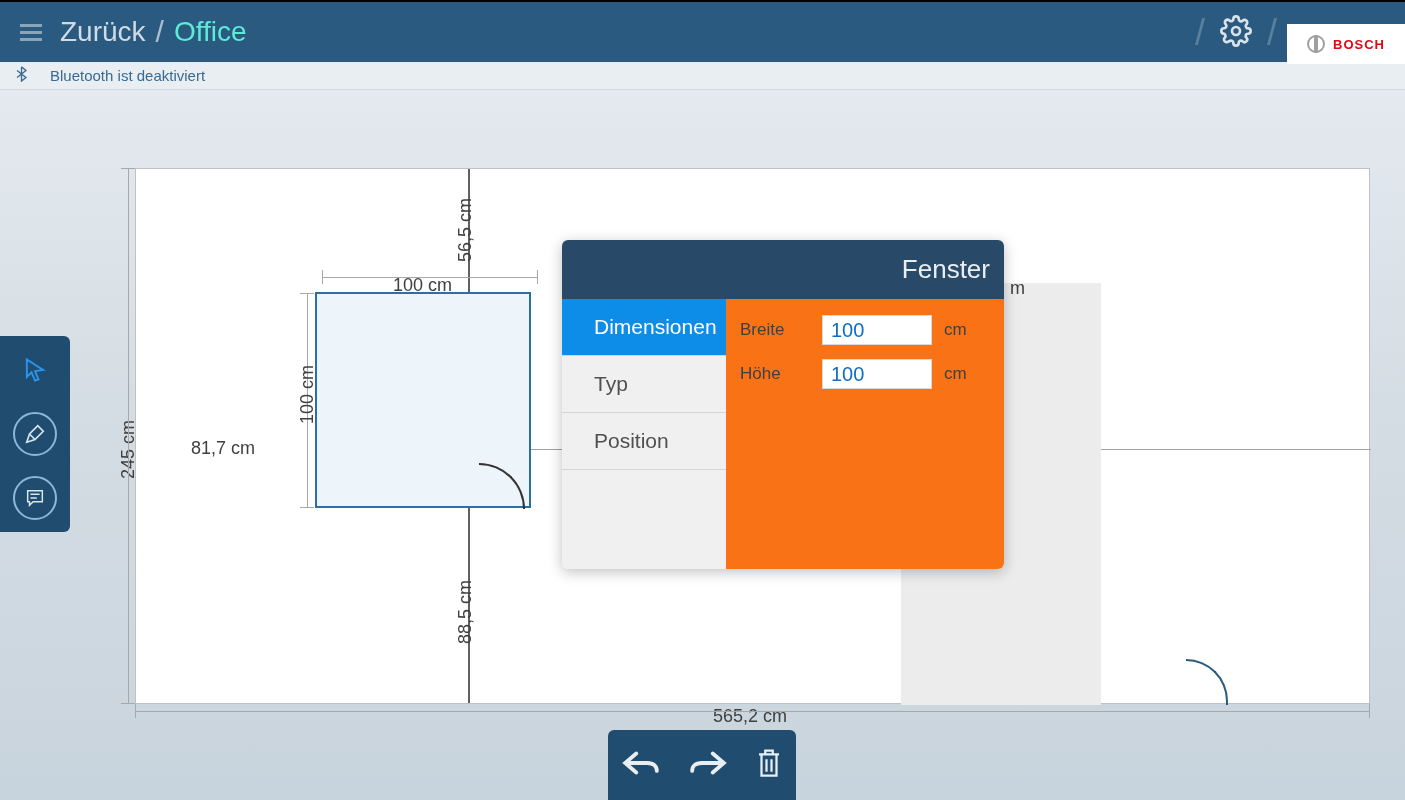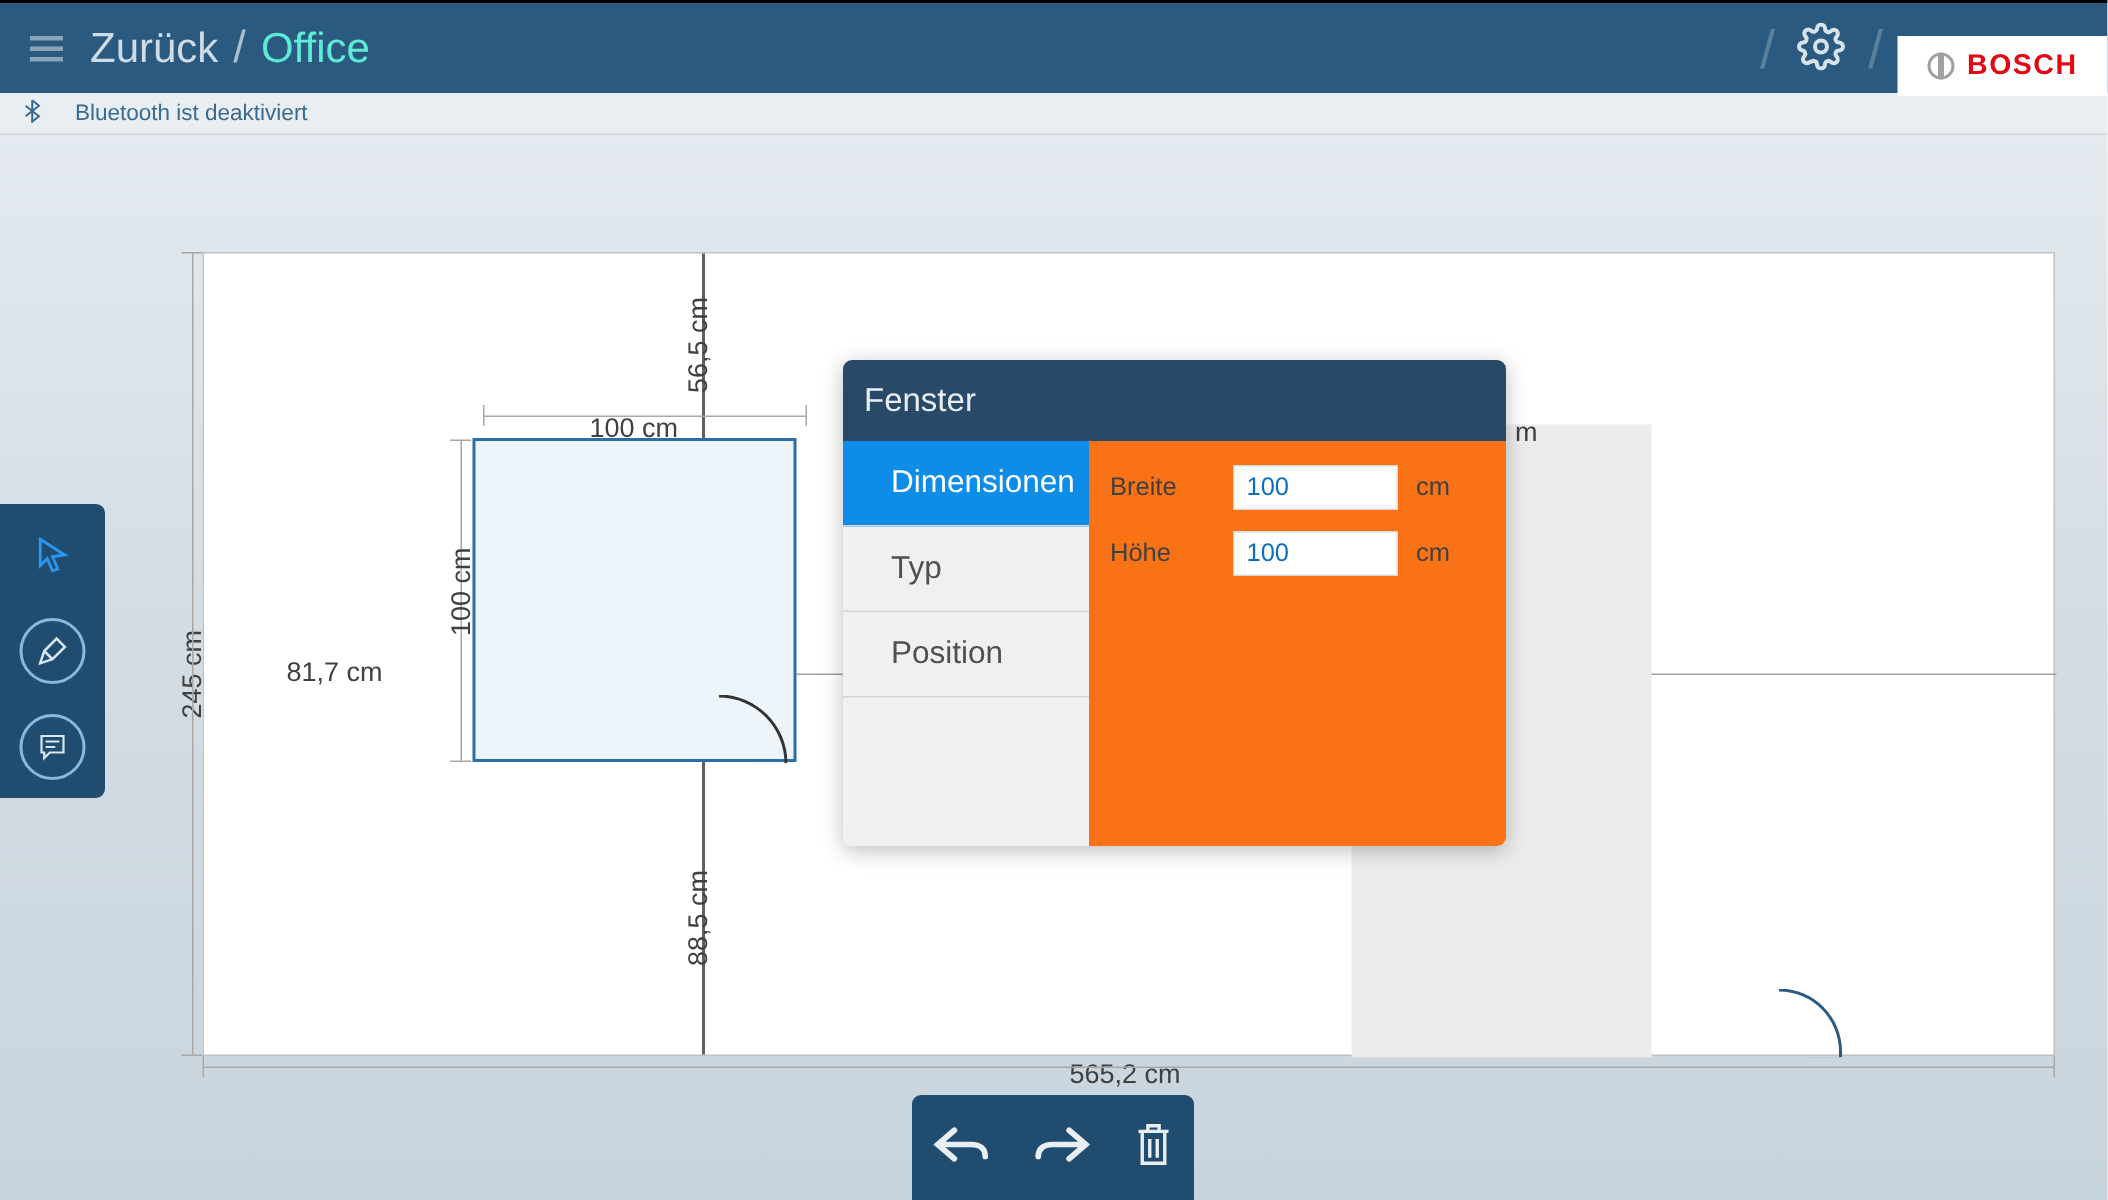--- a/index.html
+++ b/index.html
@@ -12,21 +12,21 @@
 .menu-icon div { width:22px; height:3px; background:#8aa5ba; margin:4px 0; }
 .back-link { font-size:28px; color:#cfdbe5; cursor:pointer; }
 .slash1 { font-size:30px; color:#aac0d0; margin:0 10px; font-weight:300; }
 .title { font-size:28px; color:#5eead4; }
 .right-area { position:absolute; right:0; top:0; height:62px; display:flex; align-items:center; }
 .slash-r { font-size:36px; color:#5a809c; font-weight:200; }
 .gear-icon { margin:0 15px; cursor:pointer; }
 .brand-box { background:#fff; height:40px; padding:0 20px; display:flex; align-items:center; gap:8px; margin-left:10px; margin-top:22px; }
 .brand-logo { width:18px; height:18px; border:2px solid #a0a0a0; border-radius:50%; position:relative; }
 .brand-logo::after { content:''; position:absolute; left:5px; top:-2px; width:4px; height:18px; background:#a0a0a0; border-radius:2px; }
-.brand-text { color:#e30613; font-weight:bold; font-size:19px; letter-spacing:1px; }
+.brand-text { color:#e30613; font-weight:bold; font-size:13px; letter-spacing:1px; }
 
 
 .status-bar { background:#e8eef2; height:28px; display:flex; align-items:center; padding:0 15px; font-size:15px; color:#3a6a90; border-bottom:1px solid #d0d8e0;gap:16px; }
 .bt-icon { margin-right:6px; }
 
 
 .canvas { position:absolute; left:135px; top:168px; width:1235px; height:536px; background:#fff; border:1px solid #c0c0c0; }
 .v-wall { position:absolute; left:332px; top:0; width:2px; height:100%; background:#606060; }
 .h-wall { position:absolute; left:332px; top:280px; width:903px; height:1px; background:#a0a0a0; }
 .room-r { position:absolute; left:765px; top:114px; width:200px; height:422px; background:#ececec; }
@@ -53,29 +53,29 @@
 .ltb-btn { width:44px; height:44px; border:2px solid #8ab8dc; border-radius:50%; display:flex; align-items:center; justify-content:center; cursor:pointer; }
 .ltb-btn.no-border { border:none; }
 .ltb-btn.sel svg path, .ltb-btn.sel svg polygon { stroke:#2997f0; fill:none; }
 
 
 .btb { position:absolute; left:608px; top:730px; width:188px; height:70px; background:#204d6f; border-radius:6px 6px 0 0; display:flex; align-items:center; justify-content:space-around; }
 .btb-btn { cursor:pointer; }
 
 
 .panel { position:absolute; left:562px; top:240px; width:442px; background:#fff; border-radius:6px; box-shadow:0 3px 14px rgba(0,0,0,0.25); overflow:hidden; }
-.panel-head { background:#284a68; color:#e8eef2; text-align:left; padding:14px; font-size:22px; }
+.panel-head { background:#284a68; color:#e8eef2; text-align:right; padding:14px; font-size:26px; }
 .panel-body { display:flex; height:270px; }
 .panel-tabs { width:164px; background:#f0f0f0; }
 .panel-tab { padding:16px 32px; font-size:21px; color:#505050; border-bottom:1px solid #d5d5d5; cursor:pointer; }
 .panel-tab.active { background:#0d8ce8; color:#fff; }
 .panel-content { flex:1; padding:16px 14px; background:#f97316; }
 .fld-row { display:flex; align-items:center; margin-bottom:14px; gap:12px; }
 .fld-lbl { width:70px; font-size:17px; color:#404040; }
-.fld-input { width:110px; height:30px; border:1px solid #d8d8d8; padding:0 8px; font-size:17px; color:#0d6fc0; }
+.fld-input { width:110px; height:30px; border:1px solid #d8d8d8; padding:0 8px; font-size:20px; color:#0d6fc0; }
 .fld-unit { font-size:17px; color:#404040; }
 .ext-lbl { position:absolute; left:1010px; top:278px; font-size:18px; color:#404040; }
 </style>
 </head>
 <body>
 
 <div class="header">
   <div class="menu-icon">
     <div></div>
       <div></div>

